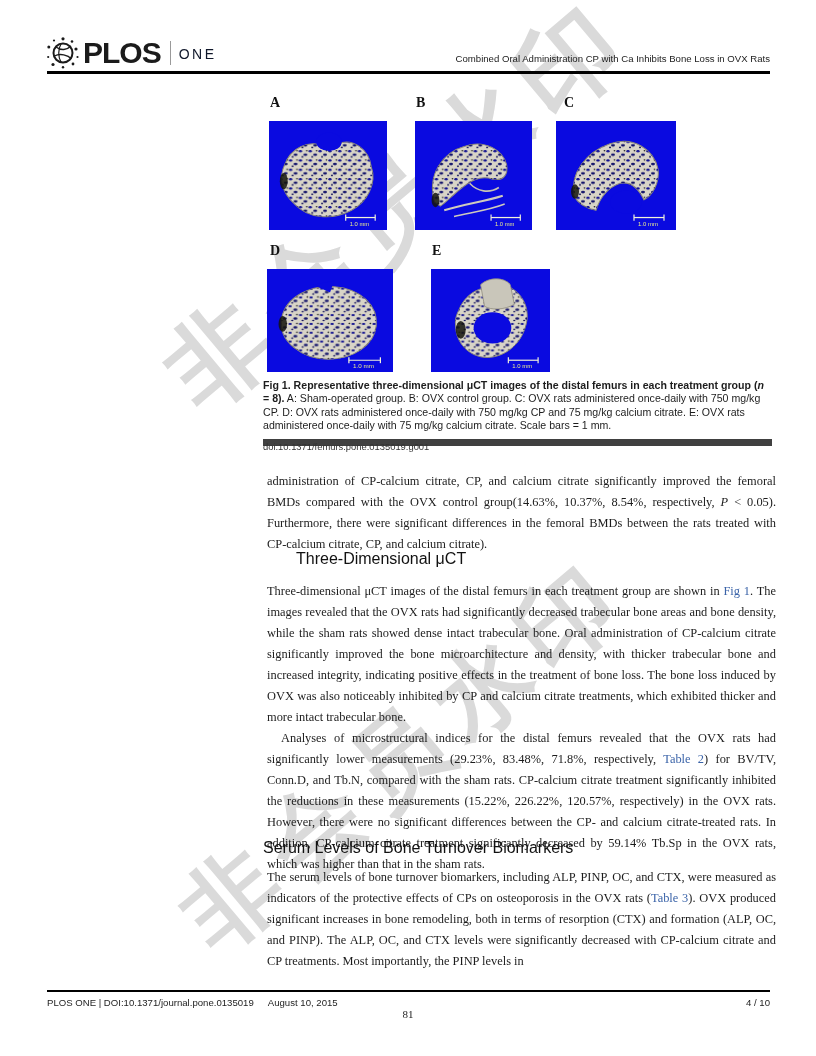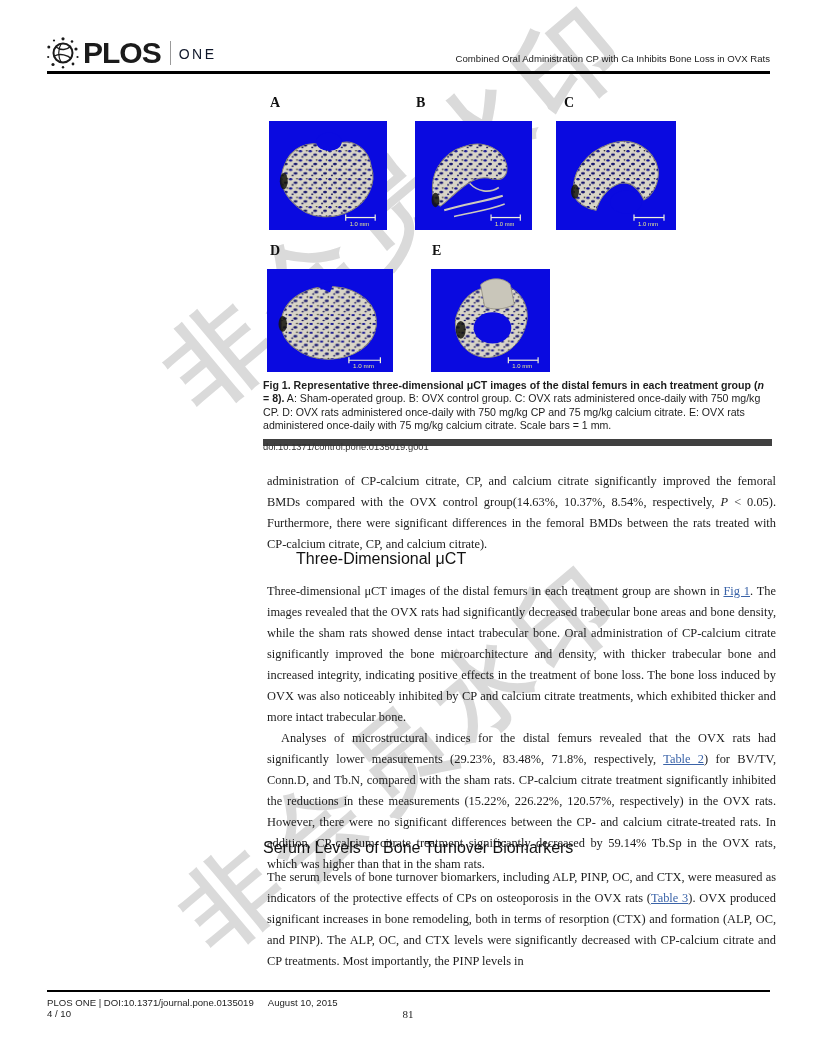--- a/index.html
+++ b/index.html
@@ -30,25 +30,25 @@
   .stext{fill:#e9e98f;font-family:"Liberation Sans",sans-serif;font-size:6px;}
   .caption{position:absolute;left:263px;top:379px;width:509px;font-family:"Liberation Sans",sans-serif;
            font-size:10.6px;line-height:13.4px;color:#1d1d1d;border-bottom:7px solid #404040;padding-bottom:6px;z-index:2;}
   .doi{position:absolute;left:263px;top:441px;font-family:"Liberation Sans",sans-serif;font-size:9.4px;color:#333;z-index:2;}
   
   .body-p{position:absolute;left:263px;width:509px;margin:4px;font-size:12.4px;line-height:21px;
           text-align:justify;color:#1c1c1c;z-index:2;}
   .indent{display:block;text-indent:14px;}
   .sec-h{position:absolute;left:263px;margin:0;font-family:"Liberation Sans",sans-serif;font-weight:400;
          font-size:16px;color:#111;z-index:2;}
-  a.xref{color:var(--link);text-decoration:underline;cursor:pointer;}
+  a.xref{color:var(--link);cursor:pointer;}
   
   .rule-bottom{position:absolute;left:47px;top:990px;width:723px;height:1.6px;background:var(--rule);z-index:2;}
   .footer-line{position:absolute;left:47px;top:997px;width:723px;font-family:"Liberation Sans",sans-serif;
-               font-size:9.6px;color:#1d1d1d;display:flex;justify-content:flex-start;z-index:2;flex-direction:column;}
+               font-size:9.6px;color:#1d1d1d;display:flex;justify-content:space-between;z-index:2;}
   .footer-date{margin-left:14px;}
   .page-num{position:absolute;left:0;top:1008px;width:816px;text-align:center;font-size:11px;color:#222;z-index:2;}
 </style>
 </head>
 <body>
 
 <div class="page">
 
   <div class="watermark" id="wm1">非会员水印</div>
   <div class="watermark" id="wm2">非会员水印</div>
@@ -194,21 +194,21 @@
       <path class="knob" d="M50,16 C58,8 74,8 80,16 L84,36 C74,42 60,42 54,38 Z"></path>
       <ellipse class="shadow" cx="30" cy="62" rx="5" ry="9"></ellipse>
       <line class="sbar" x1="78" y1="93" x2="108" y2="93"></line>
         <line class="sbar" x1="78" y1="90" x2="78" y2="96"></line>
         <line class="sbar" x1="108" y1="90" x2="108" y2="96"></line>
       <text class="stext" x="82" y="101">1.0 mm</text>
     </svg>
   </div>
 
   <div class="caption"><b>Fig 1. Representative three-dimensional μCT images of the distal femurs in each treatment group (</b><b><i>n</i></b><b> = 8).</b><span> A: Sham-operated group. B: OVX control group. C: OVX rats administered once-daily with 750 mg/kg CP. D: OVX rats administered once-daily with 750 mg/kg CP and 75 mg/kg calcium citrate. E: OVX rats administered once-daily with 75 mg/kg calcium citrate. Scale bars = 1 mm.</span></div>
-  <div class="doi">doi:10.1371/control.pone.0135019.g001</div>
+  <div class="doi">doi:10.1371/femurs.pone.0135019.g001</div>
 
   <p class="body-p" style="top:467px;"><span>administration of CP-calcium citrate, CP, and calcium citrate significantly improved the femoral BMDs compared with the OVX control group(14.63%, 10.37%, 8.54%, respectively, </span><i>P</i><span> &lt; 0.05). Furthermore, there were significant differences in the femoral BMDs between the rats treated with CP-calcium citrate, CP, and calcium citrate).</span></p>
 
   <h2 class="sec-h" style="top:550px;margin-left:33px;">Three-Dimensional μCT</h2>
 
   <p class="body-p" style="top:577px;"><span>Three-dimensional μCT images of the distal femurs in each treatment group are shown in </span><a class="xref">Fig 1</a><span>. The images revealed that the OVX rats had significantly decreased trabecular bone areas and bone density, while the sham rats showed dense intact trabecular bone. Oral administration of CP-calcium citrate significantly improved the bone microarchitecture and density, with thicker trabecular bone and increased integrity, indicating positive effects in the treatment of bone loss. The bone loss induced by OVX was also noticeably inhibited by CP and calcium citrate treatments, which exhibited thicker and more intact trabecular bone.</span><span class="indent"><span>Analyses of microstructural indices for the distal femurs revealed that the OVX rats had significantly lower measurements (29.23%, 83.48%, 71.8%, respectively, </span><a class="xref">Table 2</a><span>) for BV/TV, Conn.D, and Tb.N, compared with the sham rats. CP-calcium citrate treatment significantly inhibited the reductions in these measurements (15.22%, 226.22%, 120.57%, respectively) in the OVX rats. However, there were no significant differences between the CP- and calcium citrate-treated rats. In addition, CP-calcium citrate treatment significantly decreased by 59.14% Tb.Sp in the OVX rats, which was higher than that in the sham rats.</span></span></p>
 
   <h2 class="sec-h" style="top:839px;">Serum Levels of Bone Turnover Biomarkers</h2>
 
   <p class="body-p" style="top:863px;"><span>The serum levels of bone turnover biomarkers, including ALP, PINP, OC, and CTX, were measured as indicators of the protective effects of CPs on osteoporosis in the OVX rats (</span><a class="xref">Table 3</a><span>). OVX produced significant increases in bone remodeling, both in terms of resorption (CTX) and formation (ALP, OC, and PINP). The ALP, OC, and CTX levels were significantly decreased with CP-calcium citrate and CP treatments. Most importantly, the PINP levels in</span></p>

